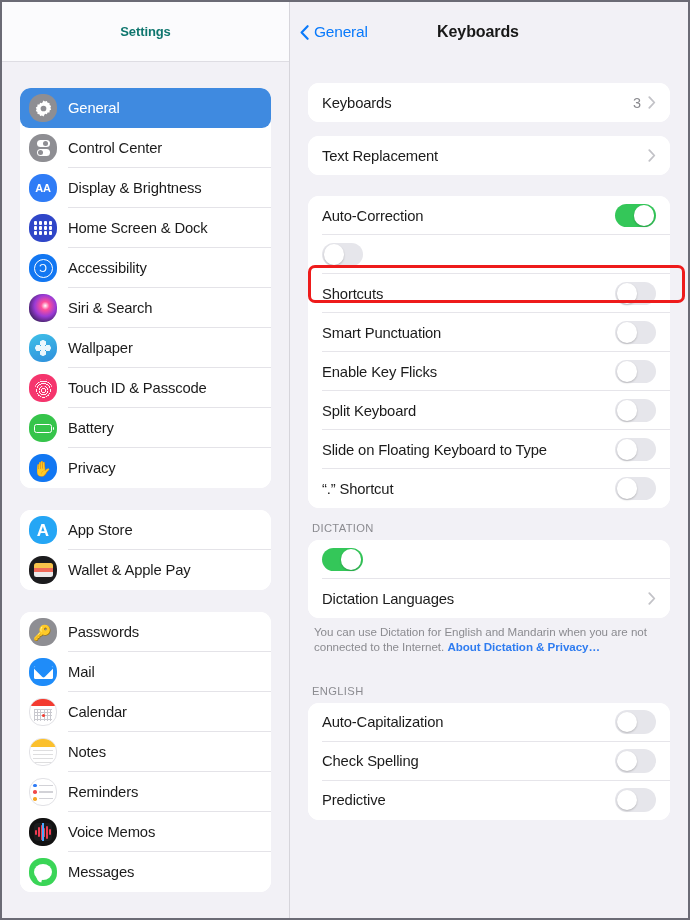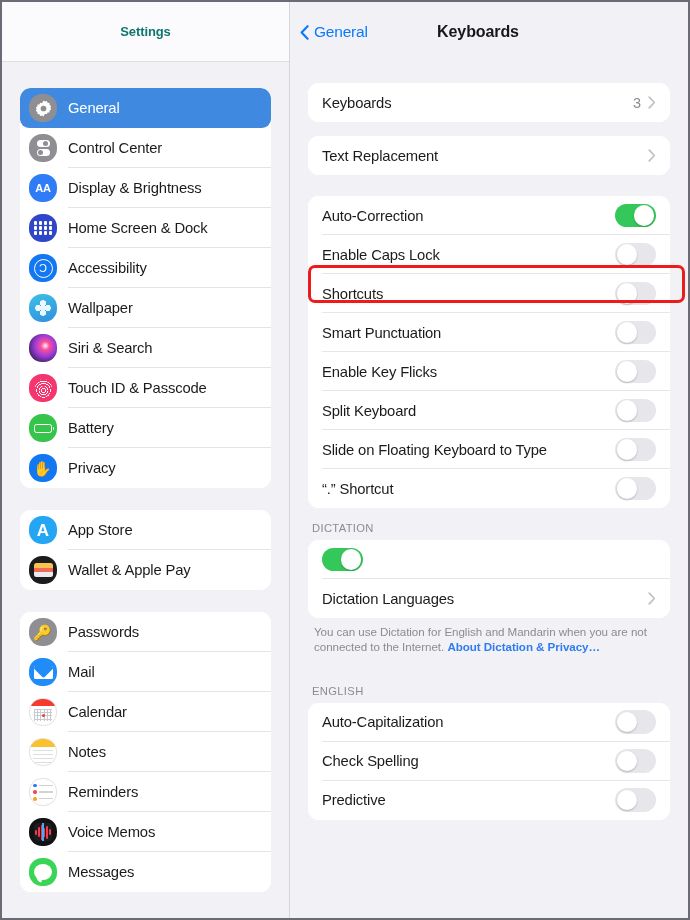--- a/index.html
+++ b/index.html
@@ -290,29 +290,29 @@
           <div class="sb-row">
             <div class="sb-icon ic-acc">
               <div class="acc-ring">
                 <span class="acc-person">Ɔ</span>
               </div>
             </div>
             <span class="sb-label">Accessibility</span>
             <div class="sb-sep"></div>
           </div>
           <div class="sb-row">
+            <div class="sb-icon ic-siri"></div>
+            <span class="sb-label">Siri &amp; Search</span>
+            <div class="sb-sep"></div>
+          </div>
+          <div class="sb-row">
             <div class="sb-icon ic-wall">
               <div class="wall-flower"></div>
             </div>
             <span class="sb-label">Wallpaper</span>
-            <div class="sb-sep"></div>
-          </div>
-          <div class="sb-row">
-            <div class="sb-icon ic-siri"></div>
-            <span class="sb-label">Siri &amp; Search</span>
             <div class="sb-sep"></div>
           </div>
           <div class="sb-row">
             <div class="sb-icon ic-touch">
               <div class="touch-print"></div>
             </div>
             <span class="sb-label">Touch ID &amp; Passcode</span>
             <div class="sb-sep"></div>
           </div>
           <div class="sb-row">
@@ -458,21 +458,20 @@
         <div class="gap-m"></div>
         <div class="group">
           <div class="row">
             <span class="row-label">Auto-Correction</span>
             <div class="toggle on">
               <div class="knob"></div>
             </div>
             <div class="sep"></div>
           </div>
           <div class="row">
-            <span class="row-label">Enable Caps Lock</span>
             <div class="toggle">
               <div class="knob"></div>
             </div>
             <div class="sep"></div>
           </div>
           <div class="row">
             <span class="row-label">Shortcuts</span>
             <div class="toggle">
               <div class="knob"></div>
             </div>

